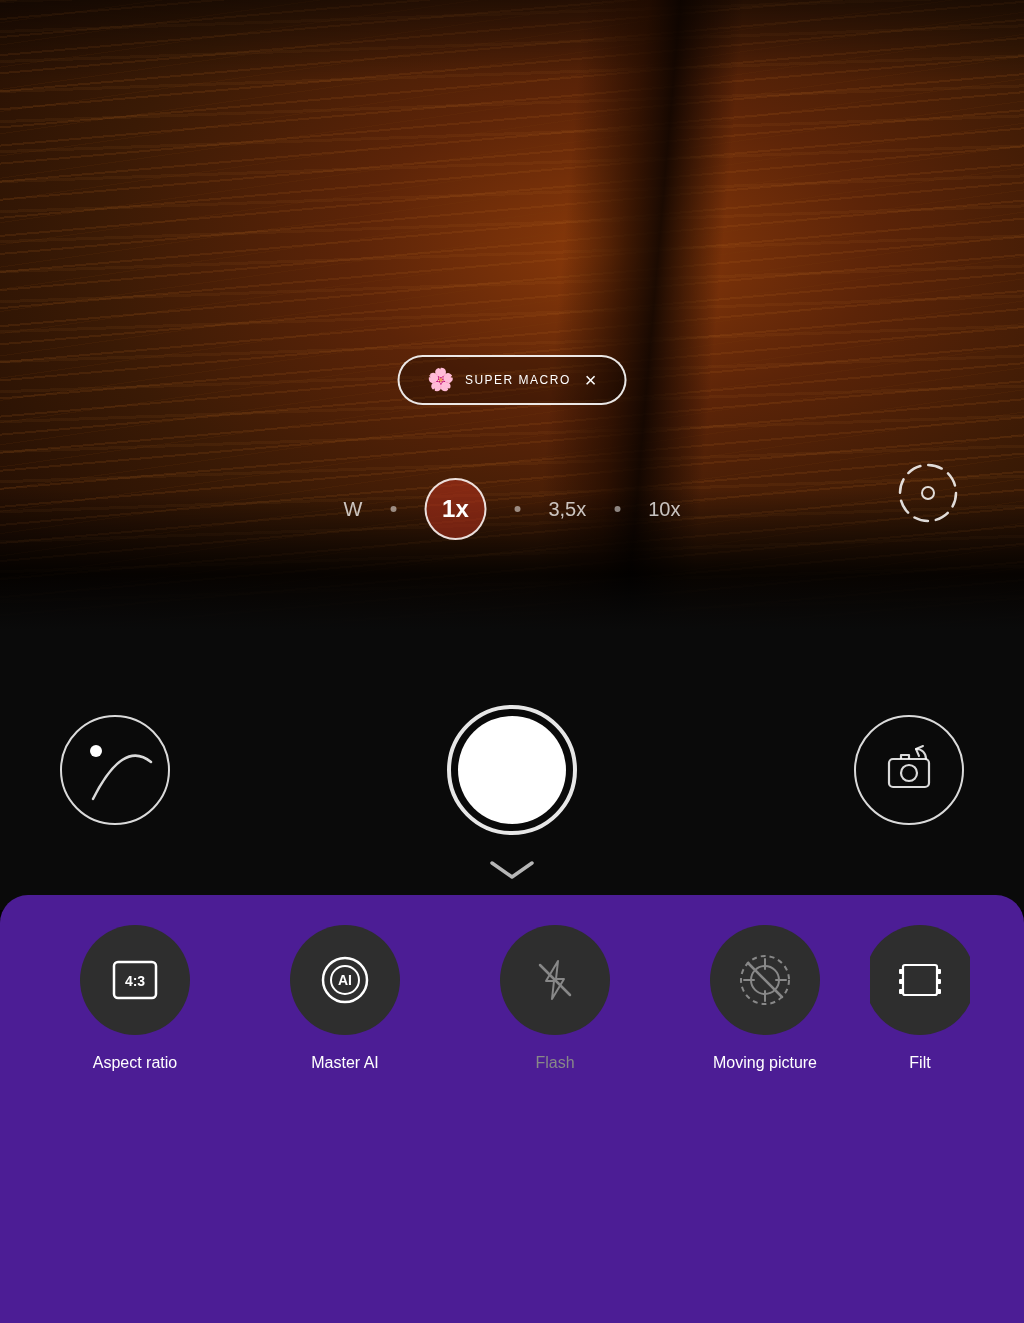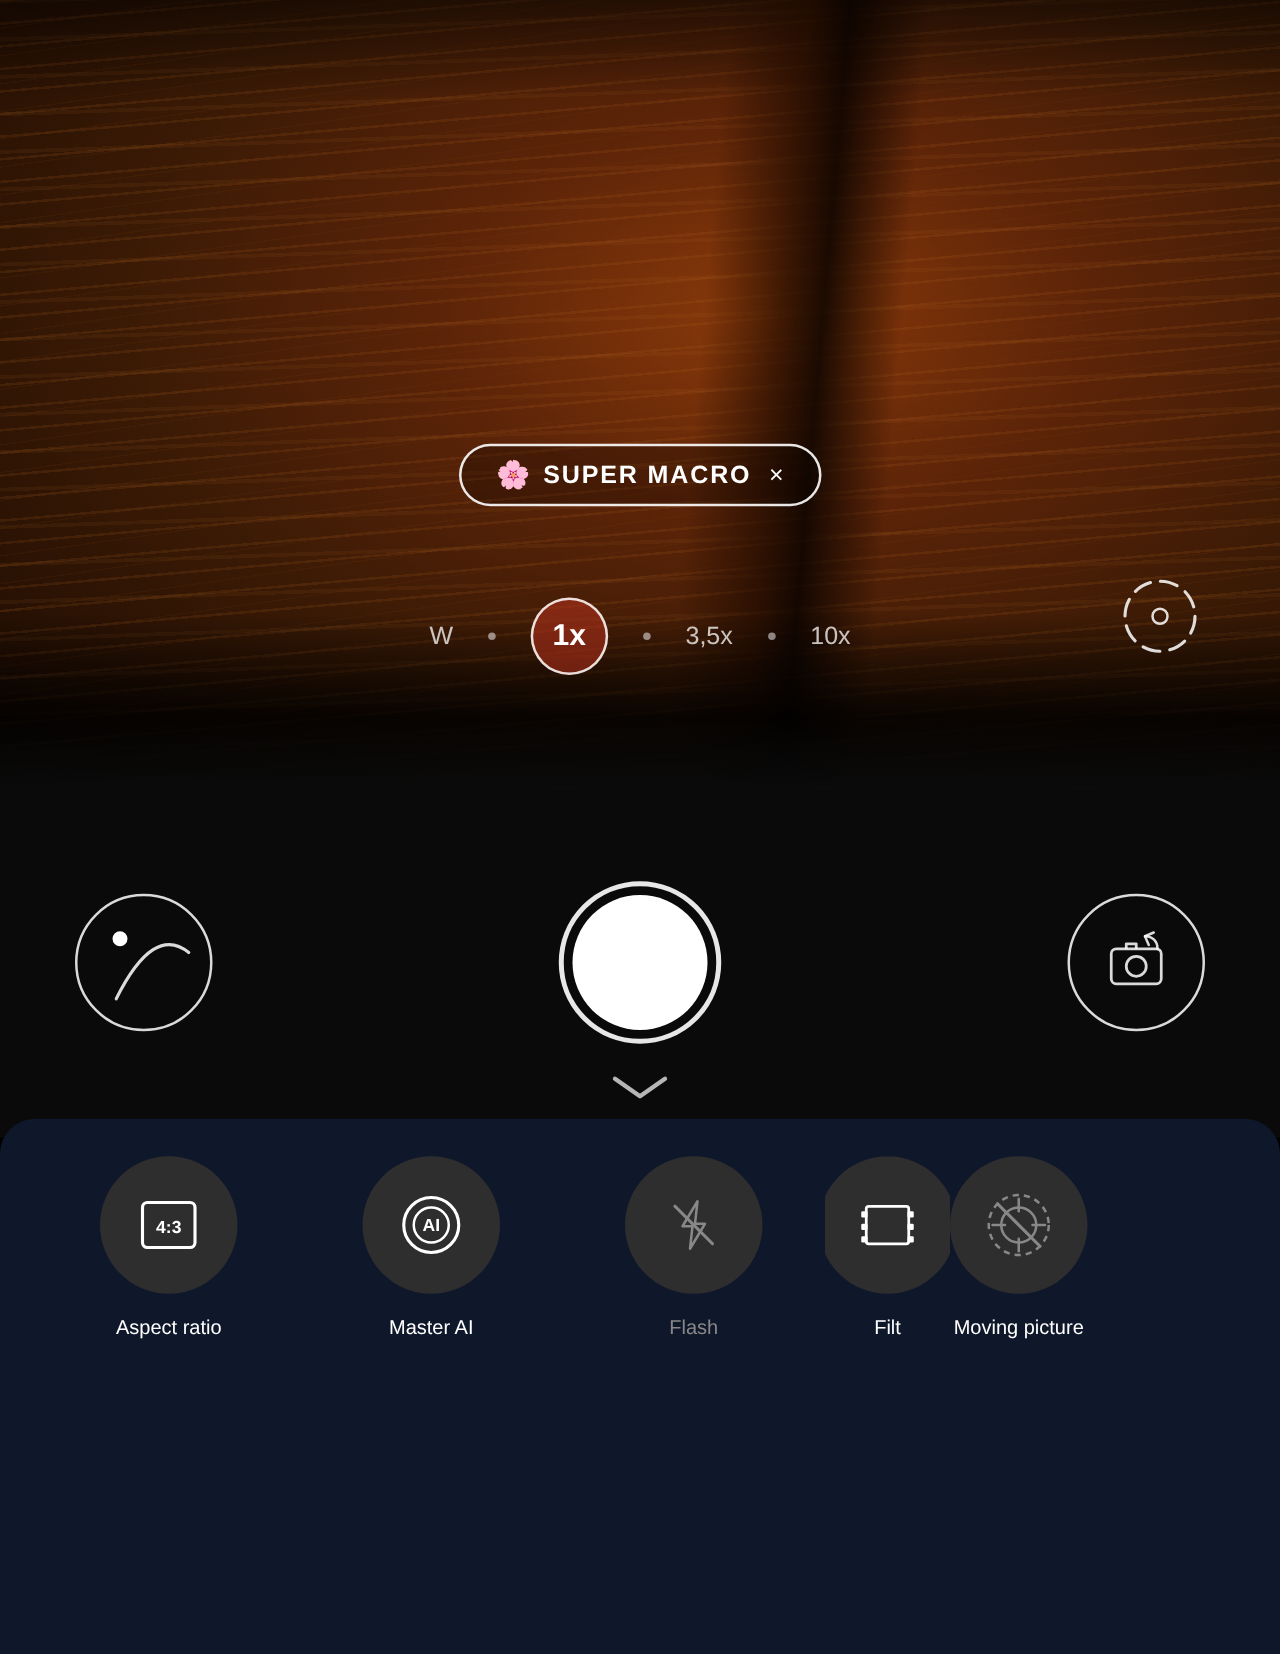--- a/index.html
+++ b/index.html
@@ -89,22 +89,22 @@
       white-space: nowrap;
     }
 
     .macro-icon {
       color: #fff;
       font-size: 22px;
     }
 
     .macro-text {
       color: #fff;
-      font-size: 20px;
-      font-weight: 700;
+      font-size: 12px;
+      font-weight: 400;
       letter-spacing: 1.5px;
     }
 
     .macro-close {
       color: #fff;
       font-size: 20px;
       font-weight: 300;
       margin-left: 4px;
     }
 
@@ -250,21 +250,21 @@
       height: 40px;
     }
 
     
     .settings-tray {
       position: absolute;
       top: 895px;
       left: 0;
       right: 0;
       bottom: 0;
-      background: #0f172a;
+      background: #4c1d95;
       border-radius: 28px 28px 0 0;
       padding: 30px 0 20px 0;
     }
 
     .settings-items {
       display: flex;
       flex-direction: row;
       align-items: flex-start;
       padding: 0 30px;
       gap: 0;
@@ -405,51 +405,51 @@
         <svg width="58" height="58" viewBox="0 0 58 58" fill="none" xmlns="http://www.w3.org/2000/svg">
 
           <path d="M 32 10 L 20 30 L 28 30 L 26 48 L 38 28 L 30 28 Z" stroke="#888" stroke-width="2" fill="none" stroke-linejoin="round"></path>
 
           <line x1="14" y1="14" x2="44" y2="44" stroke="#888" stroke-width="2.5" stroke-linecap="round"></line>
         </svg>
       </div>
       <span class="settings-label muted">Flash</span>
     </div>
 
+    <div class="settings-item">
+      <div class="settings-icon-circle">
+        <svg width="62" height="62" viewBox="0 0 62 62" fill="none" xmlns="http://www.w3.org/2000/svg">
+
+          <circle cx="31" cy="31" r="24" stroke="#888" stroke-width="2" stroke-dasharray="5 4" fill="none"></circle>
+
+          <circle cx="31" cy="31" r="14" stroke="#888" stroke-width="2" fill="none"></circle>
+
+          <line x1="31" y1="10" x2="31" y2="20" stroke="#888" stroke-width="2" stroke-linecap="round"></line>
+          <line x1="31" y1="42" x2="31" y2="52" stroke="#888" stroke-width="2" stroke-linecap="round"></line>
+          <line x1="10" y1="31" x2="20" y2="31" stroke="#888" stroke-width="2" stroke-linecap="round"></line>
+          <line x1="42" y1="31" x2="52" y2="31" stroke="#888" stroke-width="2" stroke-linecap="round"></line>
+
+          <line x1="14" y1="14" x2="48" y2="48" stroke="#888" stroke-width="2.5" stroke-linecap="round"></line>
+        </svg>
+      </div>
+      <span class="settings-label">Moving picture</span>
+    </div>
+
     <div class="settings-item" style="flex: 0 0 100px; overflow: hidden;">
       <div class="settings-icon-circle">
         <svg width="58" height="58" viewBox="0 0 58 58" fill="none" xmlns="http://www.w3.org/2000/svg">
 
           <rect x="12" y="14" width="34" height="30" rx="2" stroke="white" stroke-width="2.2" fill="none"></rect>
 
           <rect x="8" y="18" width="5" height="5" rx="1" fill="white"></rect>
           <rect x="8" y="28" width="5" height="5" rx="1" fill="white"></rect>
           <rect x="8" y="38" width="5" height="5" rx="1" fill="white"></rect>
 
           <rect x="45" y="18" width="5" height="5" rx="1" fill="white"></rect>
           <rect x="45" y="28" width="5" height="5" rx="1" fill="white"></rect>
           <rect x="45" y="38" width="5" height="5" rx="1" fill="white"></rect>
         </svg>
       </div>
       <span class="settings-label">Filt</span>
     </div>
 
-    <div class="settings-item">
-      <div class="settings-icon-circle">
-        <svg width="62" height="62" viewBox="0 0 62 62" fill="none" xmlns="http://www.w3.org/2000/svg">
-
-          <circle cx="31" cy="31" r="24" stroke="#888" stroke-width="2" stroke-dasharray="5 4" fill="none"></circle>
-
-          <circle cx="31" cy="31" r="14" stroke="#888" stroke-width="2" fill="none"></circle>
-
-          <line x1="31" y1="10" x2="31" y2="20" stroke="#888" stroke-width="2" stroke-linecap="round"></line>
-          <line x1="31" y1="42" x2="31" y2="52" stroke="#888" stroke-width="2" stroke-linecap="round"></line>
-          <line x1="10" y1="31" x2="20" y2="31" stroke="#888" stroke-width="2" stroke-linecap="round"></line>
-          <line x1="42" y1="31" x2="52" y2="31" stroke="#888" stroke-width="2" stroke-linecap="round"></line>
-
-          <line x1="14" y1="14" x2="48" y2="48" stroke="#888" stroke-width="2.5" stroke-linecap="round"></line>
-        </svg>
-      </div>
-      <span class="settings-label">Moving picture</span>
-    </div>
-
   </div>
 </div>
 
 </body></html>

